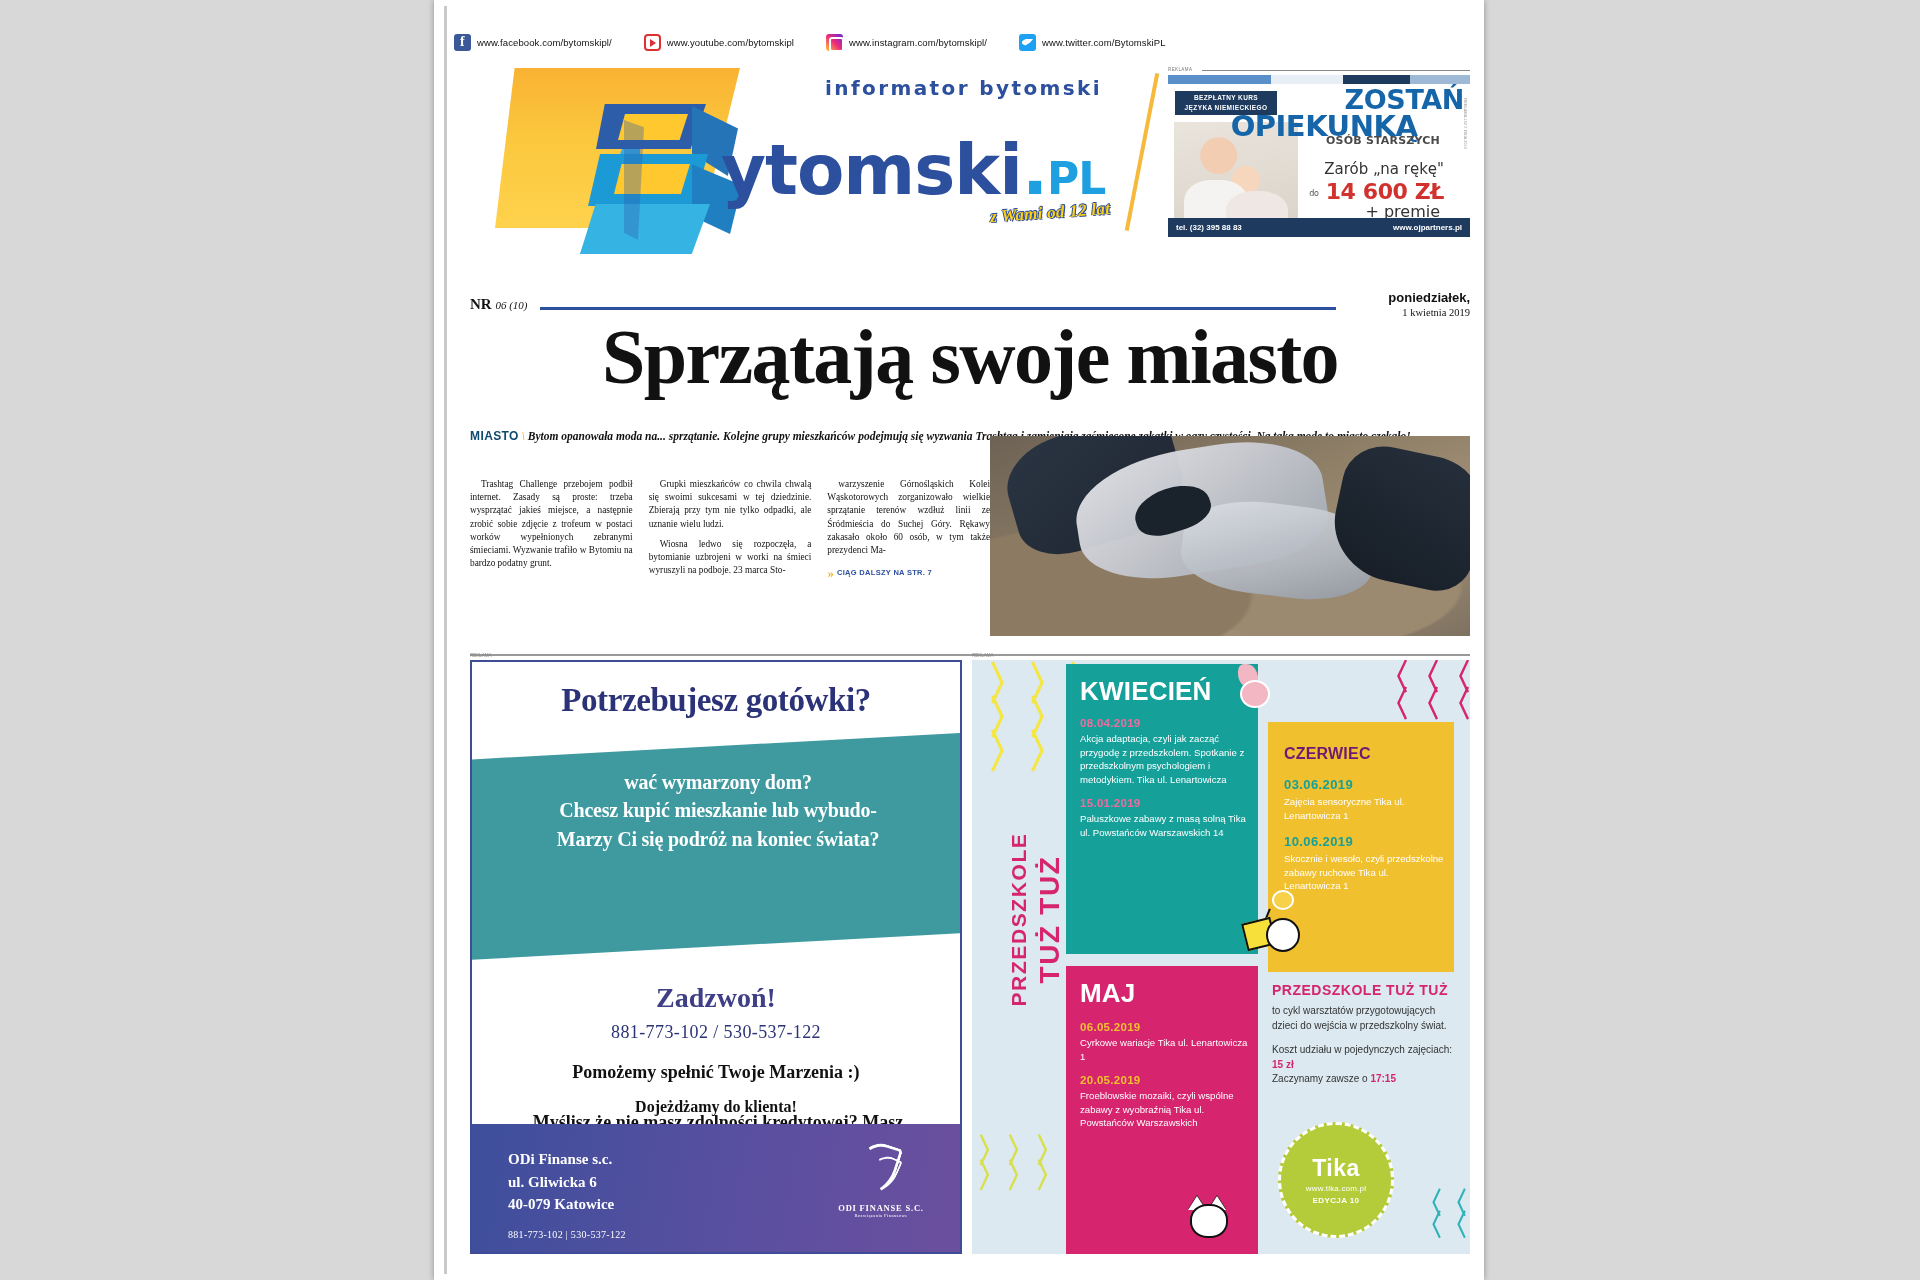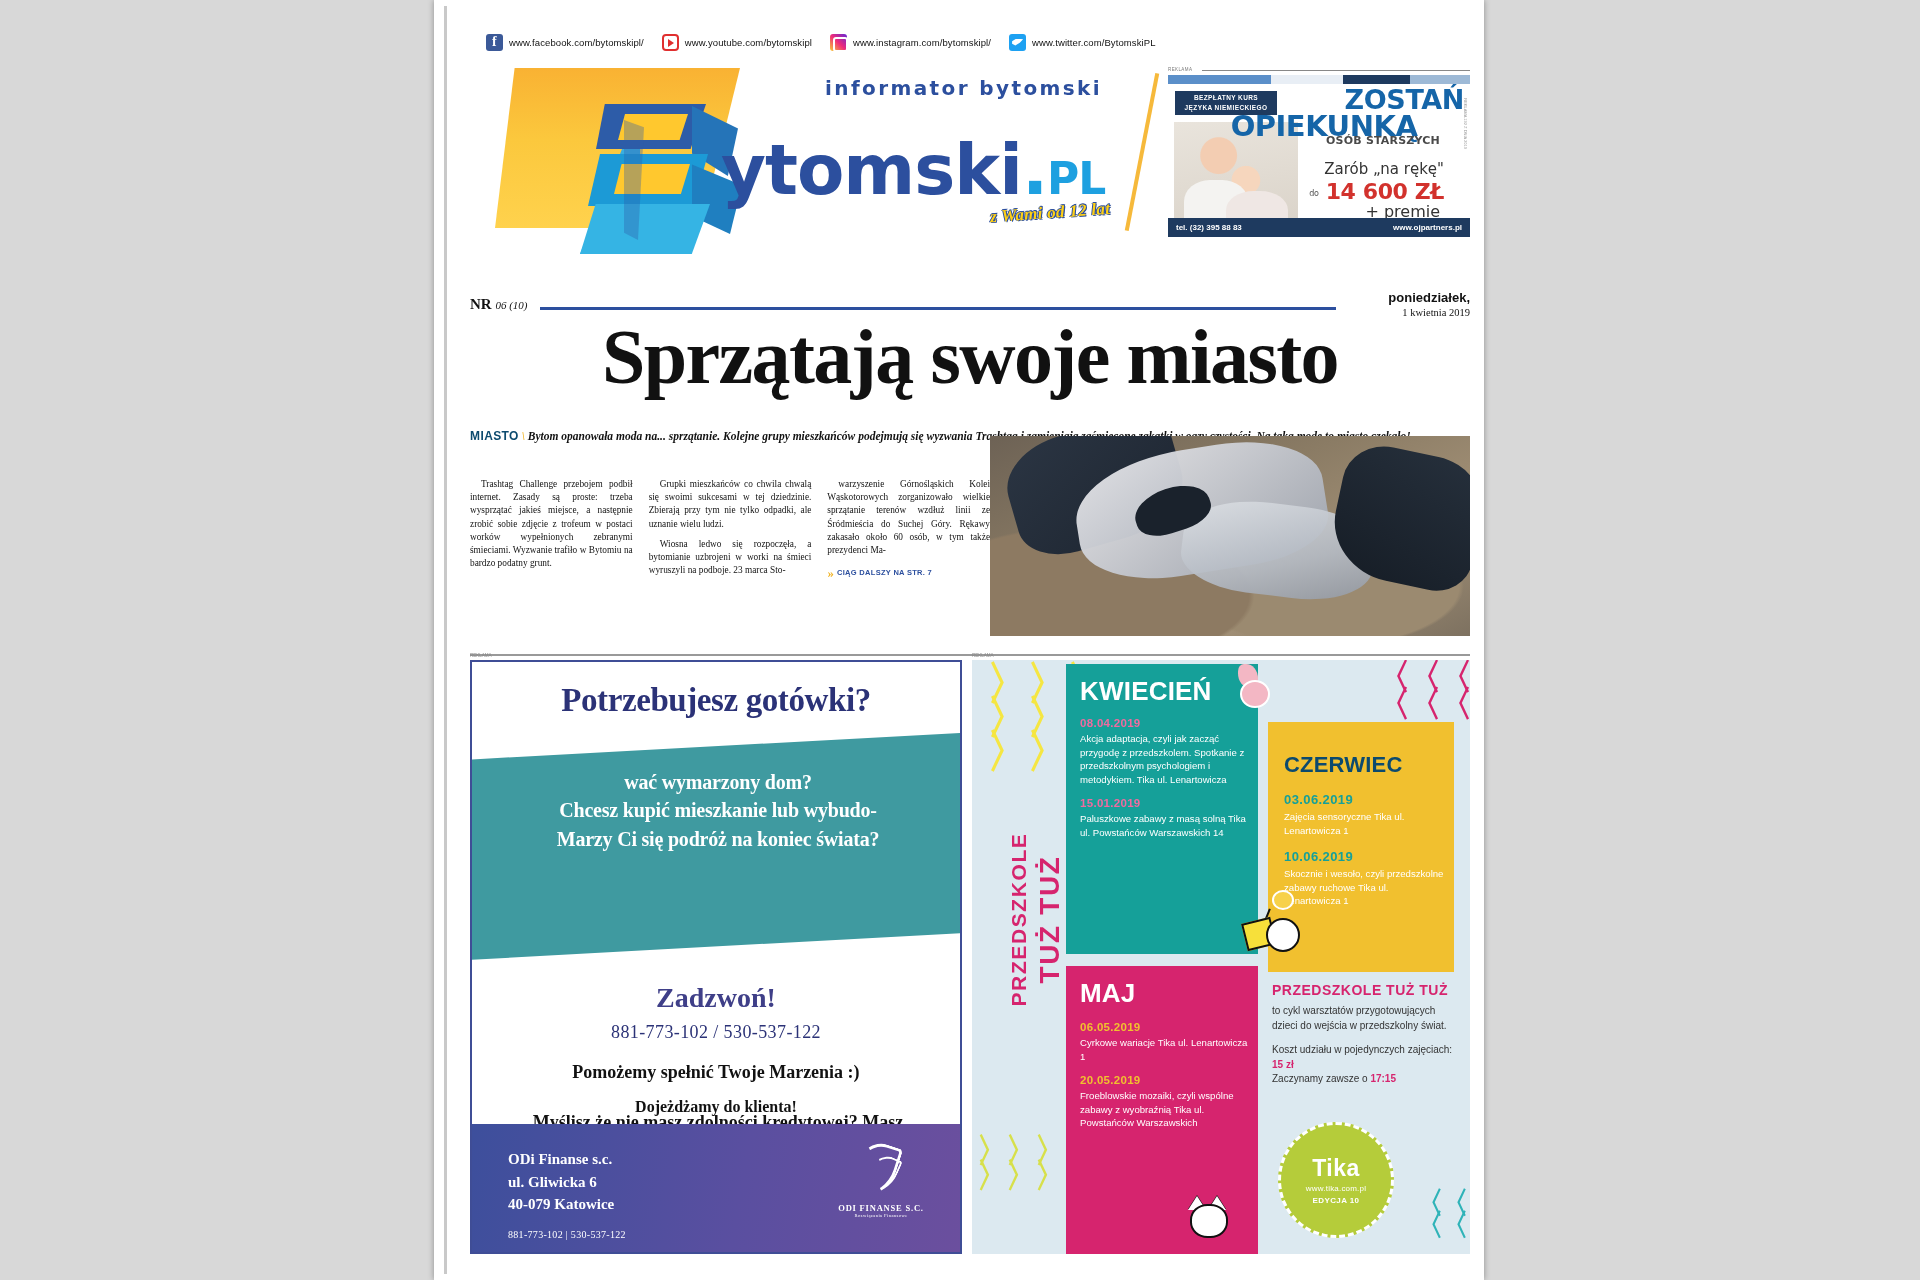--- a/index.html
+++ b/index.html
@@ -17,22 +17,22 @@
   }
   .paper{
     position:absolute; left:444px; top:6px; width:1040px; height:1268px;
     background:#fff;
     padding:0 14px;
   }
   .rule-left{ position:absolute; left:444px; top:6px; width:3px; height:1268px; background:#c9c9c9; }
 
   
   .social{
-    position:absolute; left:486px; top:31px; width:780px; height:22px;
-    display:flex; align-items:center; gap:18px;
+    position:absolute; left:454px; top:31px; width:780px; height:22px;
+    display:flex; align-items:center; gap:32px;
   }
   .soc{ display:flex; align-items:center; gap:6px; }
   .soc .ico{ width:17px; height:17px; border-radius:3px; display:block; position:relative; flex:none;}
   .ico.fb{ background:#3b5998; }
   .ico.fb:after{ content:"f"; position:absolute; left:6px; top:0px; color:#fff; font-family:"Liberation Serif",serif; font-weight:bold; font-size:14px; }
   .ico.yt{ background:#fff; border:2px solid #e02f2f; border-radius:4px; }
   .ico.yt:after{ content:""; position:absolute; left:4px; top:3px; border-left:6px solid #e02f2f; border-top:4px solid transparent; border-bottom:4px solid transparent; }
   .ico.ig{ background:linear-gradient(45deg,#f9ce34,#ee2a7b,#6228d7); padding:2px; }
   .ico.ig:after{ content:""; position:absolute; left:3px; top:3px; width:11px; height:11px; border:2px solid #fff; border-radius:3px; }
   .ico.tw{ background:#1da1f2; border-radius:3px; }
@@ -297,21 +297,21 @@
     background:#15a099; color:#fff; padding:12px 10px 0 14px;
   }
   .kw h3{ margin:0 0 10px 0; font-size:26px; color:#fff; letter-spacing:.2px; }
   .kw .dt{ color:#f06ba0; font-weight:bold; font-size:11.5px; margin-bottom:3px; letter-spacing:.3px;}
   .kw .tx{ font-size:9.6px; line-height:1.42; margin-bottom:11px; }
 
   .cz{
     position:absolute; left:296px; top:62px; width:186px; height:250px;
     background:#f1c02f; color:#fff; padding:14px 10px 0 16px;
   }
-  .cz h3{ margin:16px 0 14px 0; font-size:22px; color:#0c4a6e; letter-spacing:.2px;}
+  .cz h3{ margin:9px 0 14px 0; font-size:16px; color:#701a75; letter-spacing:.2px;}
   .cz .dt{ color:#15a099; font-weight:bold; font-size:13px; margin-bottom:3px; letter-spacing:.4px;}
   .cz .tx{ font-size:9.6px; line-height:1.42; margin-bottom:12px; }
 
   .mj{
     position:absolute; left:94px; top:306px; width:192px; height:288px;
     background:#d6246e; color:#fff; padding:12px 10px 0 14px;
   }
   .mj h3{ margin:0 0 12px 0; font-size:26px; color:#fff; letter-spacing:.2px;}
   .mj .dt{ color:#f1c02f; font-weight:bold; font-size:11.5px; margin-bottom:3px; letter-spacing:.3px;}
   .mj .tx{ font-size:9.6px; line-height:1.42; margin-bottom:11px; }

